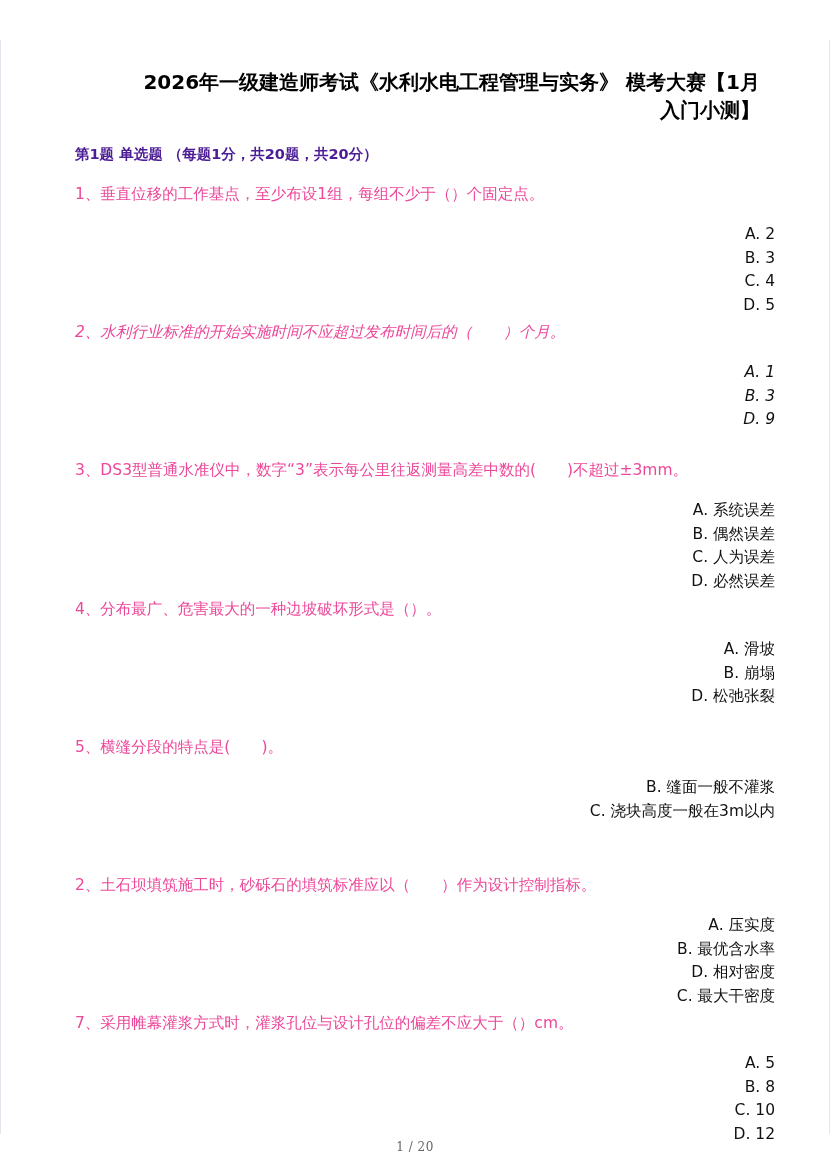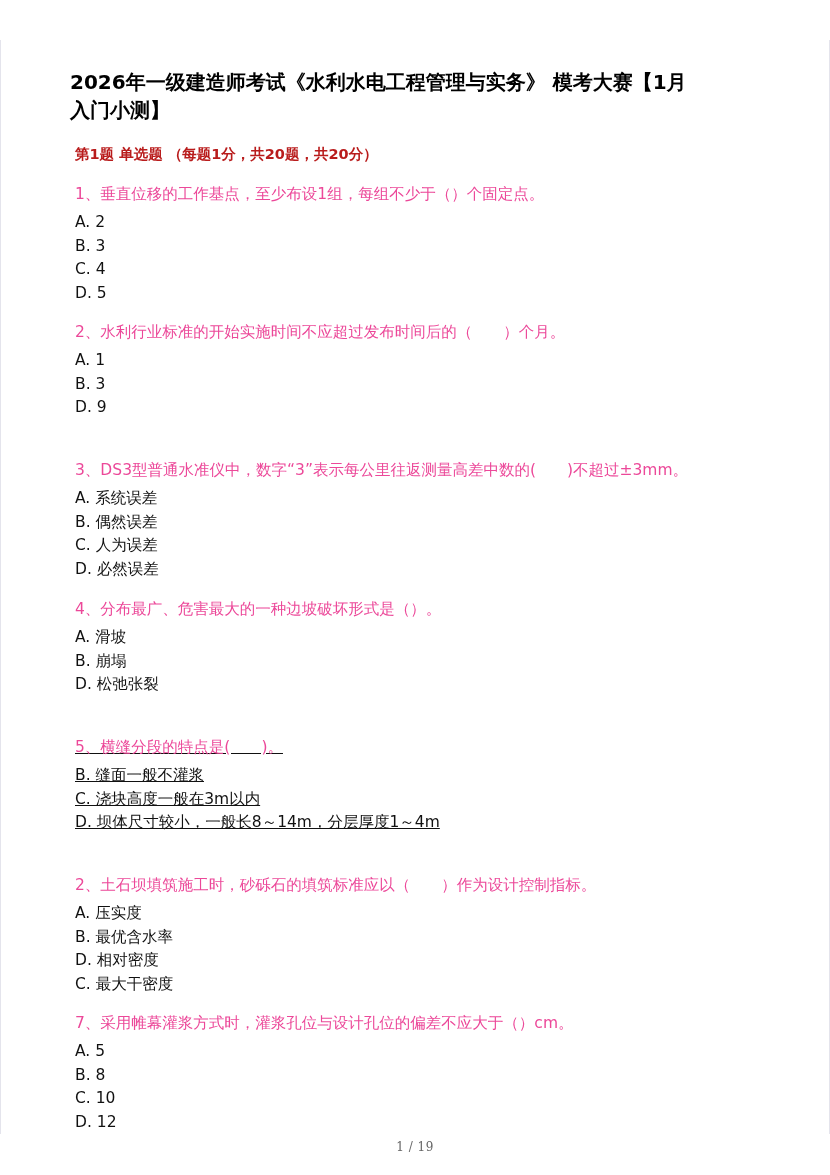--- a/index.html
+++ b/index.html
@@ -23,49 +23,50 @@
       height: 1094px;
       box-sizing: border-box;
       border-left: 1px solid #e4e4ec;
       border-right: 1px solid #e4e4ec;
     }
     .title {
       position: absolute;
       left: 70px;
       width: 690px;
       top: 68px;
-      text-align: left;
+      text-align: right;
       font-weight: bold;
       font-size: 20px;
       line-height: 28px;
       color: #000;
     }
     .section-header {
       position: absolute;
       left: 75px;
       top: 144px;
       font-weight: bold;
       font-size: 14.5px;
       line-height: 20px;
-      color: #b91c1c;
+      color: #4c1d95;
     }
     .question {
       position: absolute;
       left: 75px;
       width: 700px;
     }
     .q-stem {
       font-size: 15.5px;
       line-height: 22px;
       height: 22px;
       white-space: nowrap;
       color: #ec4899;
     }
     .q-options {
-      margin-top: 6px;
+      margin-top: 18px;
+      text-align: right;
     }
     .q-option {
       font-size: 15.5px;
       line-height: 23.5px;
       height: 23.5px;
       white-space: nowrap;
       color: #111;
     }
     .footer {
       position: absolute;
@@ -94,21 +95,21 @@
 <div class="question" style="top:183px;">
   <div class="q-stem">1、垂直位移的工作基点，至少布设1组，每组不少于（）个固定点。</div>
   <div class="q-options">
     <div class="q-option">A. 2</div>
     <div class="q-option">B. 3</div>
     <div class="q-option">C. 4</div>
     <div class="q-option">D. 5</div>
   </div>
 </div>
 
-<div class="question" style="top:321px;">
+<div class="question" style="top:321px;font-style:italic;">
   <div class="q-stem">2、水利行业标准的开始实施时间不应超过发布时间后的（　　）个月。</div>
   <div class="q-options">
     <div class="q-option">A. 1</div>
     <div class="q-option">B. 3</div>
     <div class="q-option">D. 9</div>
   </div>
 </div>
 
 <div class="question" style="top:459px;">
   <div class="q-stem">3、DS3型普通水准仪中，数字“3”表示每公里往返测量高差中数的(　　)不超过±3mm。</div>
@@ -122,26 +123,25 @@
 
 <div class="question" style="top:598px;">
   <div class="q-stem">4、分布最广、危害最大的一种边坡破坏形式是（）。</div>
   <div class="q-options">
     <div class="q-option">A. 滑坡</div>
     <div class="q-option">B. 崩塌</div>
     <div class="q-option">D. 松弛张裂</div>
   </div>
 </div>
 
-<div class="question" style="top:736px;text-decoration:underline;">
+<div class="question" style="top:736px;">
   <div class="q-stem">5、横缝分段的特点是(　　)。</div>
   <div class="q-options">
     <div class="q-option">B. 缝面一般不灌浆</div>
     <div class="q-option">C. 浇块高度一般在3m以内</div>
-    <div class="q-option">D. 坝体尺寸较小，一般长8～14m，分层厚度1～4m</div>
   </div>
 </div>
 
 <div class="question" style="top:874px;">
   <div class="q-stem">2、土石坝填筑施工时，砂砾石的填筑标准应以（　　）作为设计控制指标。</div>
   <div class="q-options">
     <div class="q-option">A. 压实度</div>
     <div class="q-option">B. 最优含水率</div>
     <div class="q-option">D. 相对密度</div>
     <div class="q-option">C. 最大干密度</div>
@@ -151,13 +151,13 @@
 <div class="question" style="top:1012px;">
   <div class="q-stem">7、采用帷幕灌浆方式时，灌浆孔位与设计孔位的偏差不应大于（）cm。</div>
   <div class="q-options">
     <div class="q-option">A. 5</div>
     <div class="q-option">B. 8</div>
     <div class="q-option">C. 10</div>
     <div class="q-option">D. 12</div>
   </div>
 </div>
 
-<div class="footer">1 / 19</div>
+<div class="footer">1 / 20</div>
 
 </body></html>

